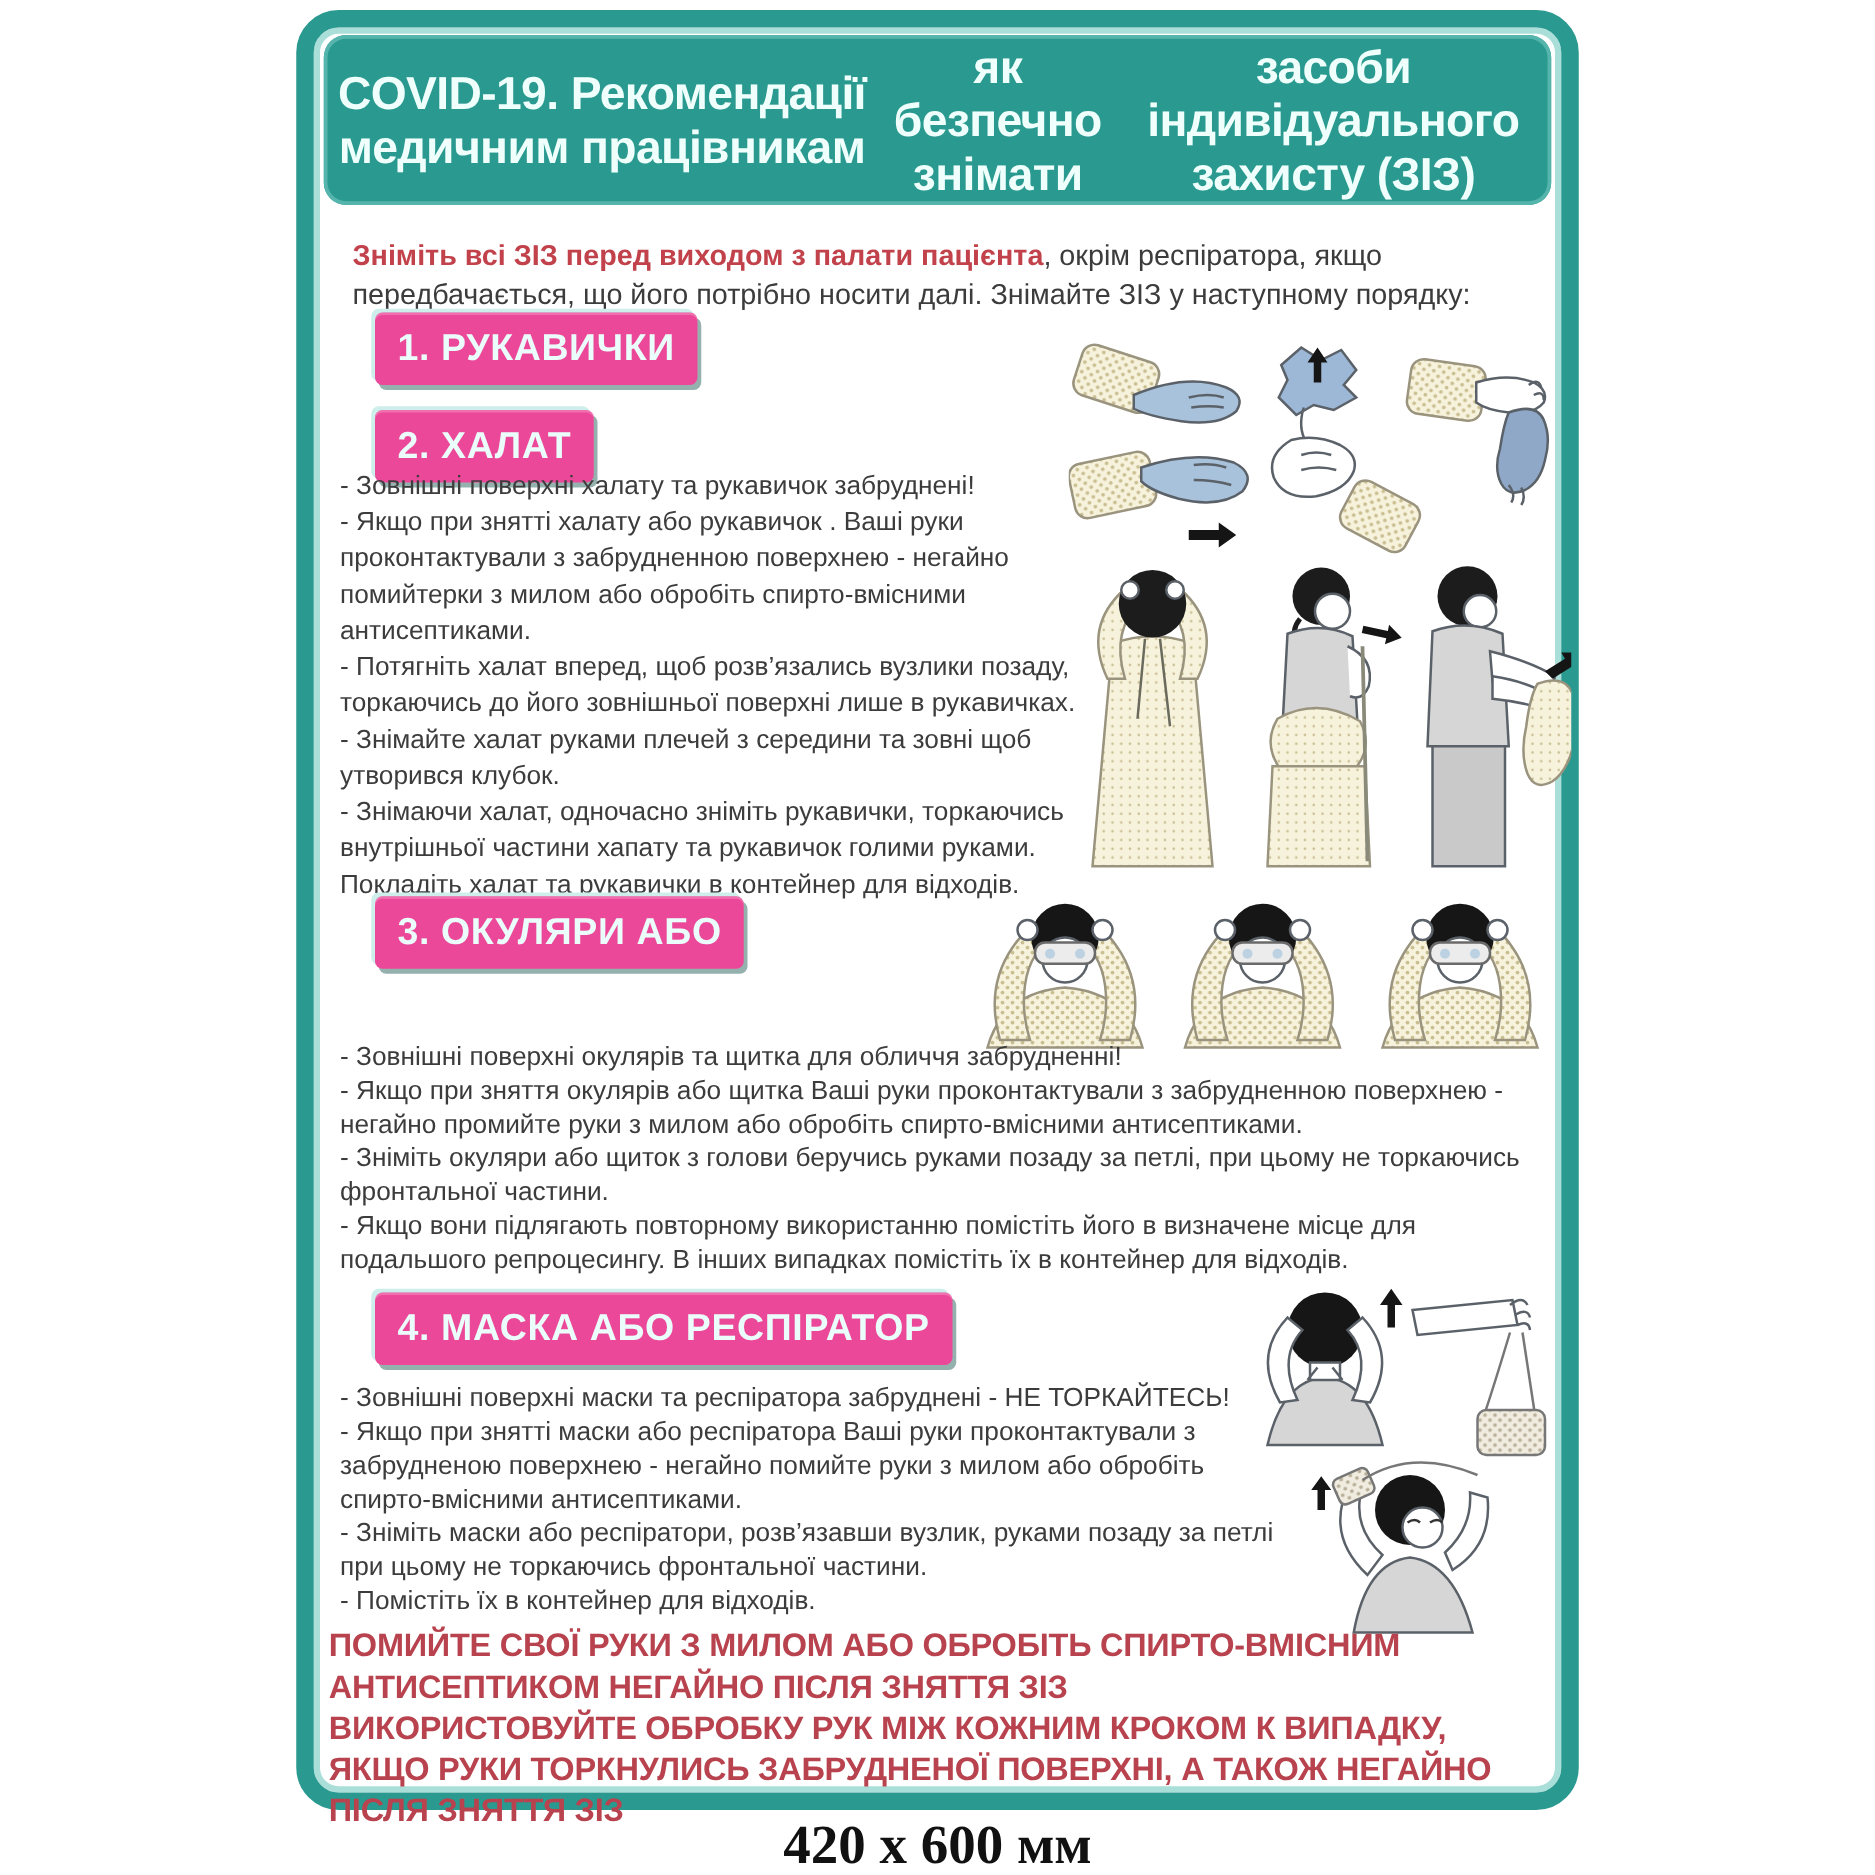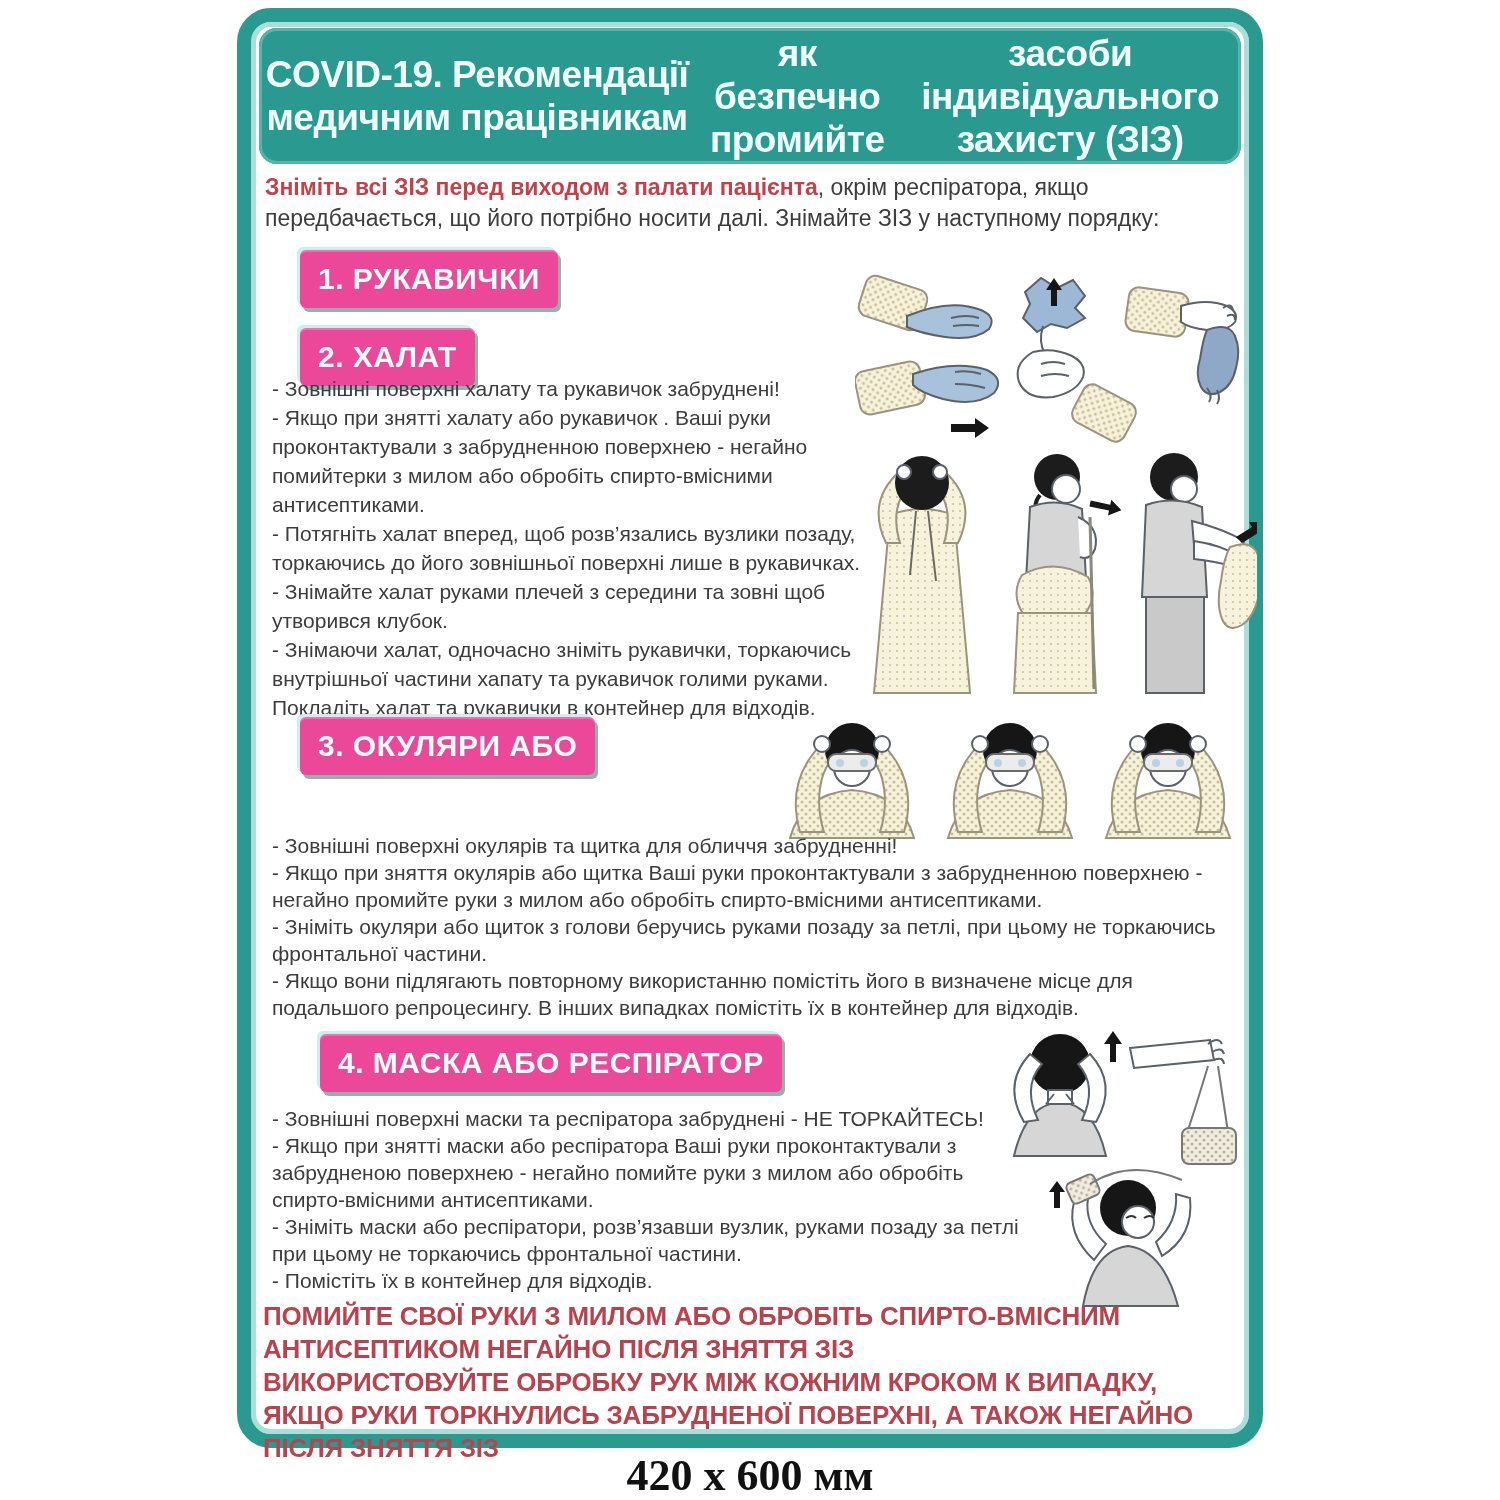--- a/index.html
+++ b/index.html
@@ -16,34 +16,34 @@
     position:absolute;left:8px;top:6px;right:8px;height:136px;
     background:#2a9a90;border-radius:18px;
     box-shadow:inset 0 0 0 3px #55b5ac;
     display:flex;flex-direction:row;justify-content:center;align-items:center;
   }
   .title-line{
     color:#effffc;font-weight:bold;font-size:37px;line-height:43px;text-align:center;
     letter-spacing:-0.5px;
   }
   .intro{
-    position:absolute;left:14px;top:150px;width:962px;margin:0;
+    position:absolute;left:14px;top:150px;width:962px;margin:17px;
     font-size:23px;line-height:31px;color:#3c3c3c;
   }
   .intro-hl{color:#c2424c;font-weight:bold;}
   .badge{
     position:absolute;background:#ec4899;color:#eafdfa;font-weight:bold;
     font-size:30px;line-height:36px;padding:11px 18px;border-radius:6px;
     box-shadow:-3px -3px 0 #cdeeea,3px 4px 0 rgba(19,82,76,.45),inset 0 2px 0 rgba(255,255,255,.22);
     letter-spacing:0.5px;white-space:nowrap;
   }
   .badge1{left:49px;top:228px;}
   .badge2{left:49px;top:306px;}
   .badge3{left:49px;top:695px;white-space:normal;}
-  .badge4{left:49px;top:1012px;margin-left:20px;}
+  .badge4{left:49px;top:1012px;}
   .text{position:absolute;color:#3c3c3c;font-size:21px;line-height:29px;}
   .text .bullet{margin:0;}
   .steps12{left:21px;top:352px;width:598px;}
   .step3-text{left:21px;top:810px;width:975px;line-height:27px;}
   .step4-text{left:21px;top:1083px;width:748px;line-height:27px;}
   .illus{position:absolute;}
   .illus-gloves{left:604px;top:250px;}
   .illus-gown{left:601px;top:423px;}
   .illus-goggles{left:521px;top:678px;}
   .illus-masks{left:747px;top:1000px;}
@@ -59,21 +59,21 @@
   }
   svg .ln{stroke:#5b6168;stroke-width:2;}
 </style>
 </head>
 <body>
 
 <div class="poster">
 
   <div class="header">
     <div class="title-line">COVID-19. Рекомендації медичним працівникам</div>
-    <div class="title-line">як безпечно промийте</div>
+    <div class="title-line">як безпечно знімати</div>
     <div class="title-line">засоби  індивідуального захисту (ЗІЗ)</div>
   </div>
 
   <p class="intro"><span class="intro-hl">Зніміть всі ЗІЗ перед виходом з палати пацієнта</span><span>, окрім респіратора, якщо передбачається, що його потрібно носити далі. Знімайте ЗІЗ у наступному порядку:</span></p>
 
   <div class="badge badge1">1. РУКАВИЧКИ</div>
   <div class="badge badge2">2. ХАЛАТ</div>
 
   <svg class="illus illus-gloves" width="400" height="178" viewBox="0 0 400 178">
     <defs>

